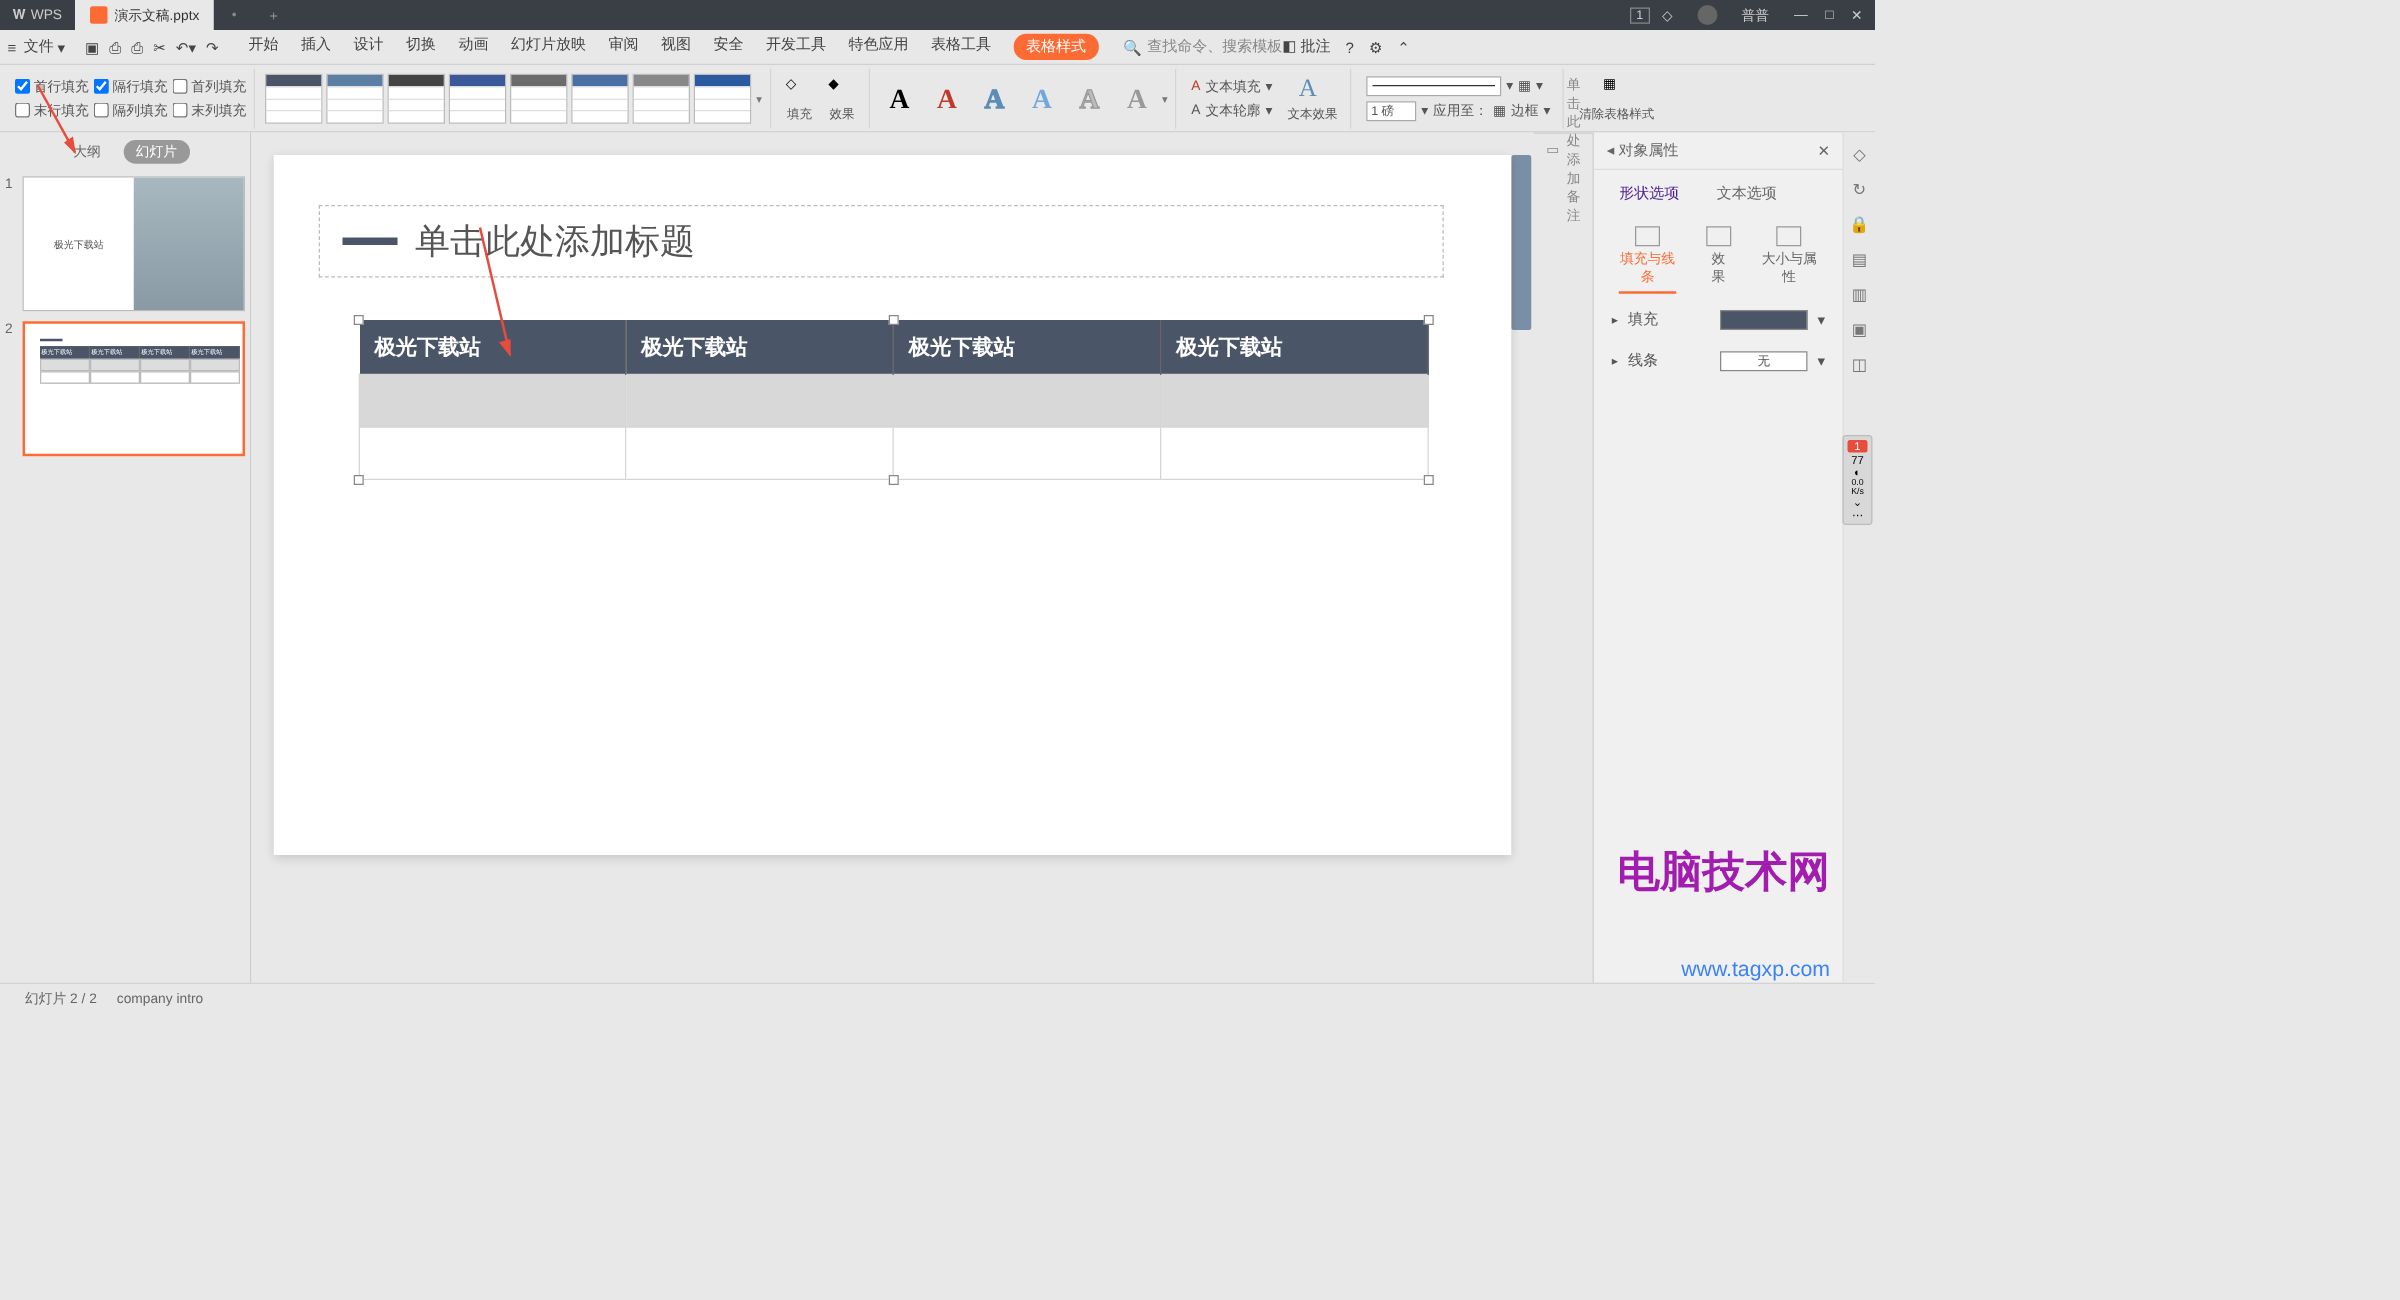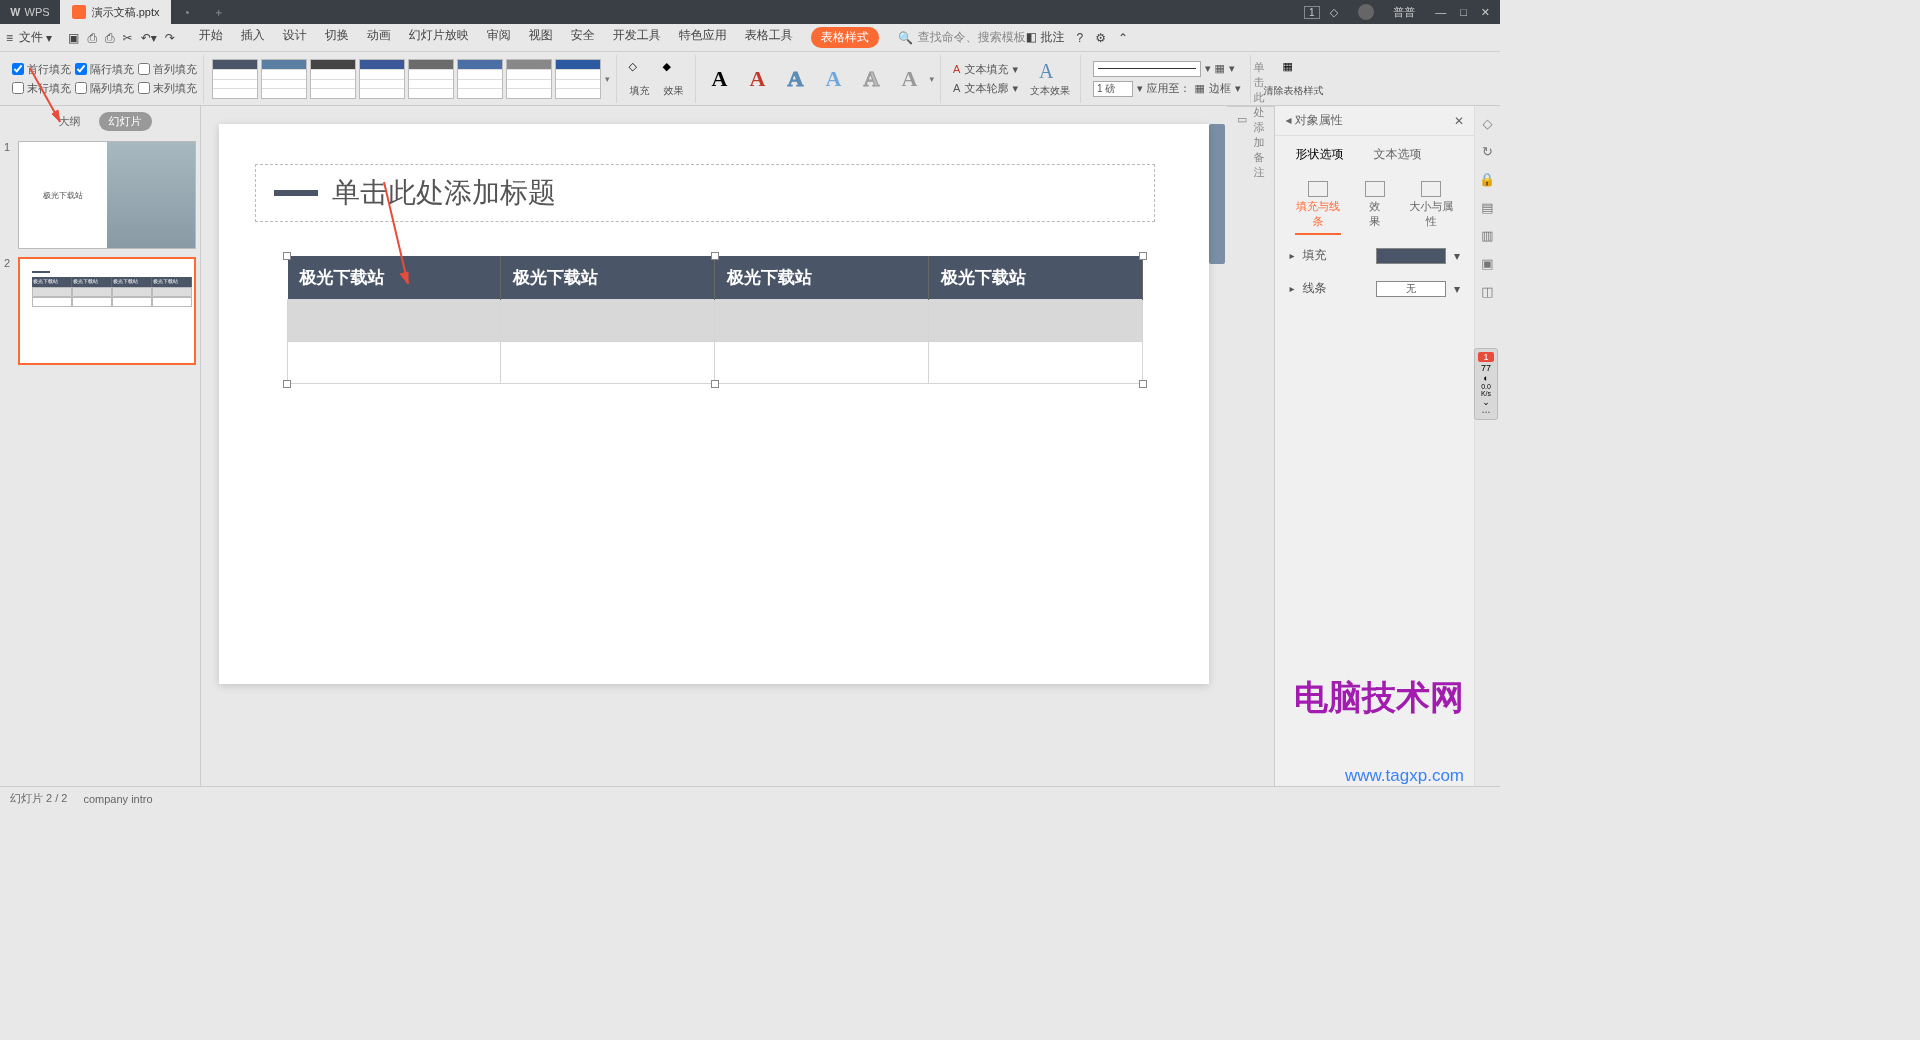--- a/index.html
+++ b/index.html
@@ -110,36 +110,36 @@
 .arrow1 { position: absolute; left: 26px; top: 64px; }
 .arrow2 { position: absolute; left: 378px; top: 176px; }
 .notes-bar { height: 26px; background: #e8e8e8; border-top: 1px solid #ccc; display: flex; align-items: center; padding: 0 10px; font-size: 11px; color: #888; gap: 6px; }
 
 
 .right-pane { width: 240px; background: #f0f0f0; border-left: 1px solid #ccc; display: flex; font-size: 12px; }
 .prop-panel { flex: 1; display: flex; flex-direction: column; }
 .prop-title { padding: 6px 10px; color: #666; border-bottom: 1px solid #ddd; display: flex; justify-content: space-between; align-items: center; }
 .prop-tabs { display: flex; padding: 6px 20px; gap: 30px; }
 .prop-tab { cursor: pointer; color: #666; padding: 4px 0; }
-.prop-tab.active { color: #000000; }
+.prop-tab.active { color: #4c1d95; }
 .prop-subtabs { display: flex; gap: 24px; padding: 4px 20px; font-size: 11px; }
 .prop-subtab { cursor: pointer; color: #666; padding: 4px 0; text-align: center; }
 .prop-subtab.active { color: #fd6b35; border-bottom: 2px solid #fd6b35; }
 .prop-subtab .pico { width: 20px; height: 16px; margin: 0 auto 2px; border: 1px solid #999; }
 .prop-row { display: flex; align-items: center; padding: 8px 14px; gap: 8px; color: #555; }
 .prop-row .expander { font-size: 10px; }
 .prop-row .fill-sw { width: 70px; height: 16px; background: #4a5568; border: 1px solid #888; }
 .prop-row .line-sw { width: 70px; height: 16px; background: #fff; border: 1px solid #888; display: flex; align-items: center; justify-content: center; font-size: 10px; }
 .side-icons { width: 26px; background: #e8e8e8; border-left: 1px solid #ddd; display: flex; flex-direction: column; align-items: center; gap: 12px; padding-top: 10px; }
 .side-icons .si { width: 16px; height: 16px; cursor: pointer; color: #777; font-size: 13px; text-align: center; }
 .float-widget { position: absolute; right: 2px; top: 348px; width: 24px; background: #d8d8d8; border: 1px solid #bbb; border-radius: 3px; font-size: 9px; text-align: center; padding: 2px 0; }
 .float-widget .badge { background: #e74c3c; color: #fff; border-radius: 2px; margin: 1px 3px; }
 
 
-.statusbar { height: 24px; background: #e8e8e8; border-top: 1px solid #ccc; display: flex; align-items: center; font-size: 11px; color: #666; padding: 0 10px; gap: 16px; }
+.statusbar { height: 24px; background: #e8e8e8; border-top: 1px solid #ccc; display: flex; align-items: center; font-size: 11px; color: #666; padding: 0 20px; gap: 16px; }
 
 
 .watermark { position: absolute; right: 36px; bottom: 26px; display: flex; align-items: flex-end; gap: 8px; pointer-events: none; }
 .wm-text { text-align: right; }
 .wm-text .l1 { font-size: 34px; color: #a21caf; font-weight: bold; text-align: center; }
 .wm-text .l2 { font-size: 17px; color: #3b82f6; margin-top: 45px; }
 .wm-tag { width: 130px; height: 64px; background: #3b82f6; color: #fff; font-size: 36px; font-weight: bold; display: flex; align-items: center; justify-content: center; border-radius: 4px 4px 0 0; position: relative; }
 .wm-tag::before { content: ""; position: absolute; top: -10px; left: -8px; width: 26px; height: 20px; background: #fd6b35; border-radius: 50% 50% 0 0; }
 
 svg.arrow { width: 44px; height: 70px; }

